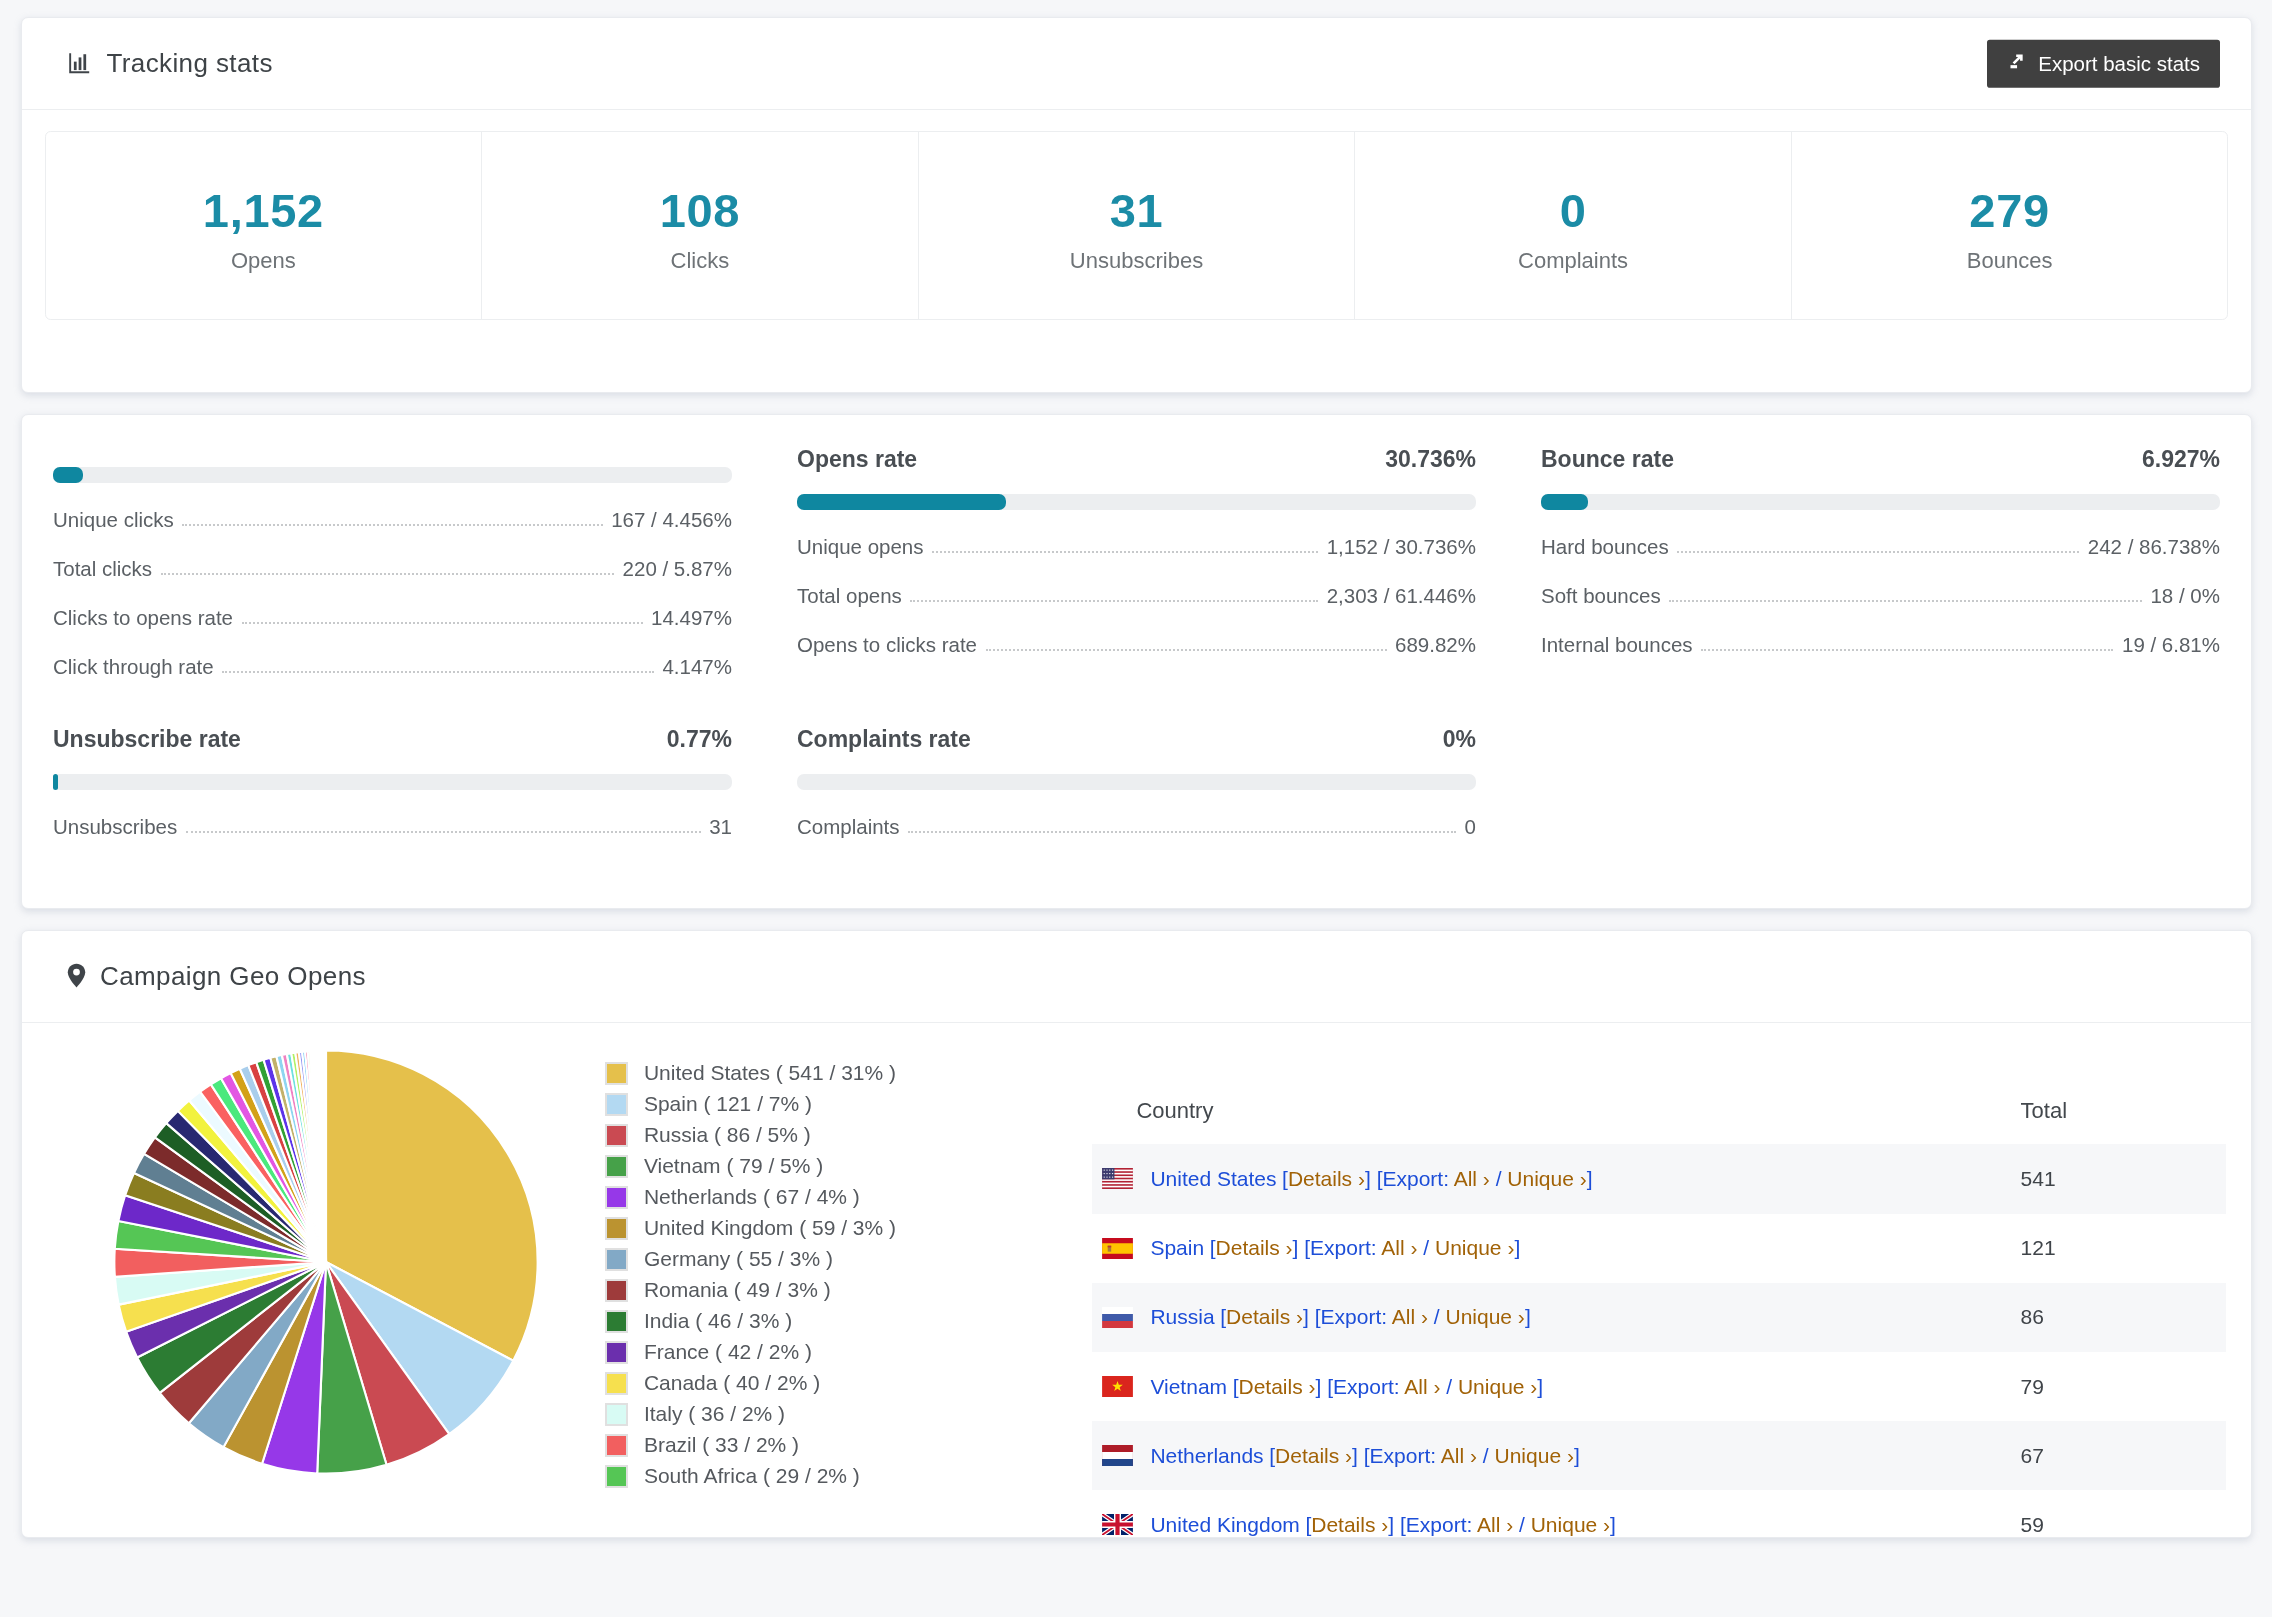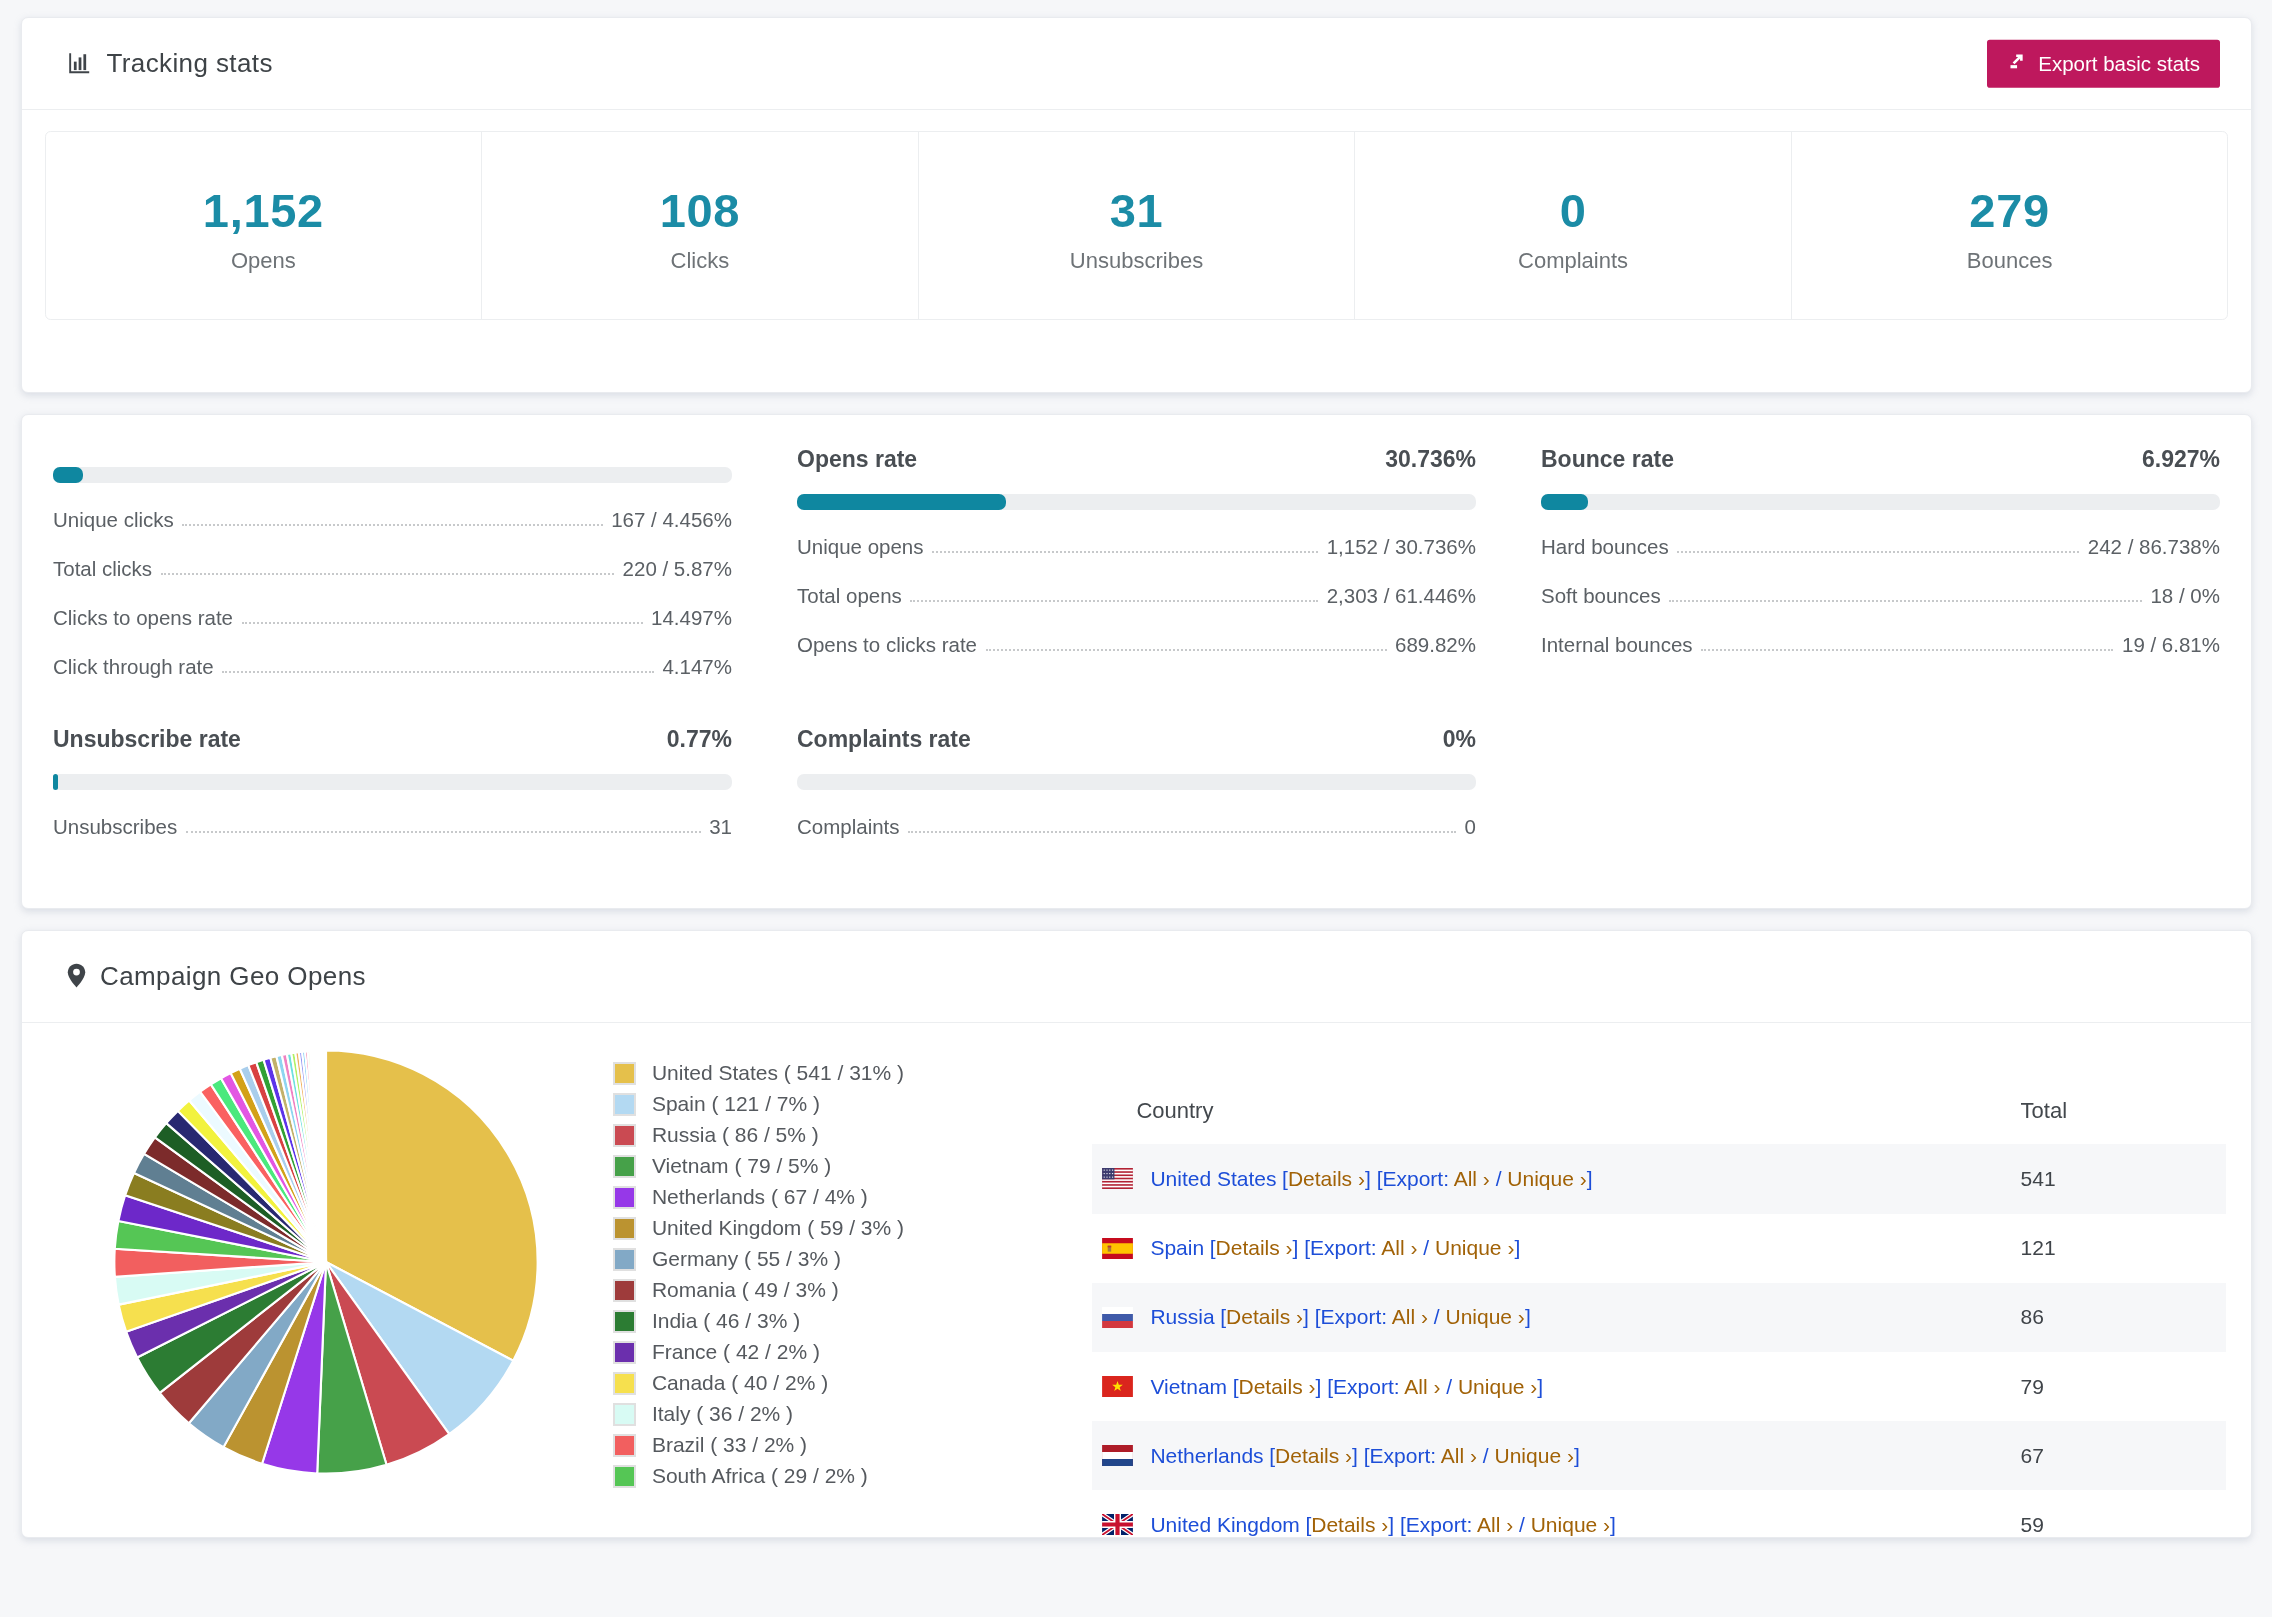--- a/index.html
+++ b/index.html
@@ -16,21 +16,21 @@
   }
   .card + .card{margin-top:21px;}
   .card-head{
     display:flex;align-items:center;gap:14px;
     padding:30px 45px;border-bottom:1.4px solid #eceef0;position:relative;
   }
   .card-title{font-size:26px;color:#3e4347;letter-spacing:0.4px;}
   .export-btn{
     position:absolute;right:31px;top:50%;transform:translateY(-50%);
     display:flex;align-items:center;gap:10px;
-    background:#be185d;color:#fff;font-size:20.5px;
+    background:#404040;color:#fff;font-size:20.5px;
     padding:11.3px 20px;border:none;border-radius:2.8px;cursor:pointer;
     font-family:"Liberation Sans", sans-serif;
   }
   
   .stats-row{display:flex;margin:21px 22.6px 72px;border:1.4px solid #eceef0;border-radius:5.6px;}
   .stat-cell{flex:1;text-align:center;padding:51px 0 45px;border-right:1.4px solid #eceef0;}
   .stat-cell:last-child{border-right:none;}
   .stat-num{font-size:47px;font-weight:bold;color:#1b8ca6;letter-spacing:0.7px;}
   .stat-lbl{font-size:22px;color:#6e7377;margin-top:10px;}
   
@@ -41,21 +41,21 @@
   .rp-fill{height:16px;background:#0f87a0;border-radius:7px;}
   .rp-row{display:flex;align-items:flex-end;font-size:20.5px;color:#5b6065;margin-top:25px;}
   .rp-row .lab,.rp-row .val{white-space:nowrap;}
   .leader{flex:1;border-bottom:2.1px dotted #c7c9cb;margin:0 8.5px 5.6px;}
   
   .geo-card{height:606px;overflow:hidden;}
   .geo-body{display:flex;padding:18.4px 25.4px 0;}
   .pie-col{width:558px;display:flex;justify-content:center;}
   .pie-col svg{margin-top:2.8px;}
   .legend-col{width:487px;padding-top:20px;}
-  .legend-item{display:flex;align-items:flex-end;margin-bottom:7px;margin-left:8px;}
+  .legend-item{display:flex;align-items:flex-end;margin-bottom:7px;}
   .sw{width:19px;height:19px;border:2.1px solid #e0e0e0;margin-right:15.5px;flex:none;}
   .legend-label{font-size:21px;color:#55595e;}
   .table-col{flex:1;padding-top:40px;}
   table.geo{width:100%;border-collapse:collapse;}
   table.geo thead th{
     text-align:left;font-weight:normal;font-size:22px;color:#43484d;
     padding:17px 0 20px 44px;
   }
   table.geo thead th.total{padding-left:0;width:205px;}
   table.geo tbody tr:nth-child(odd){background:#f6f7f9;}

